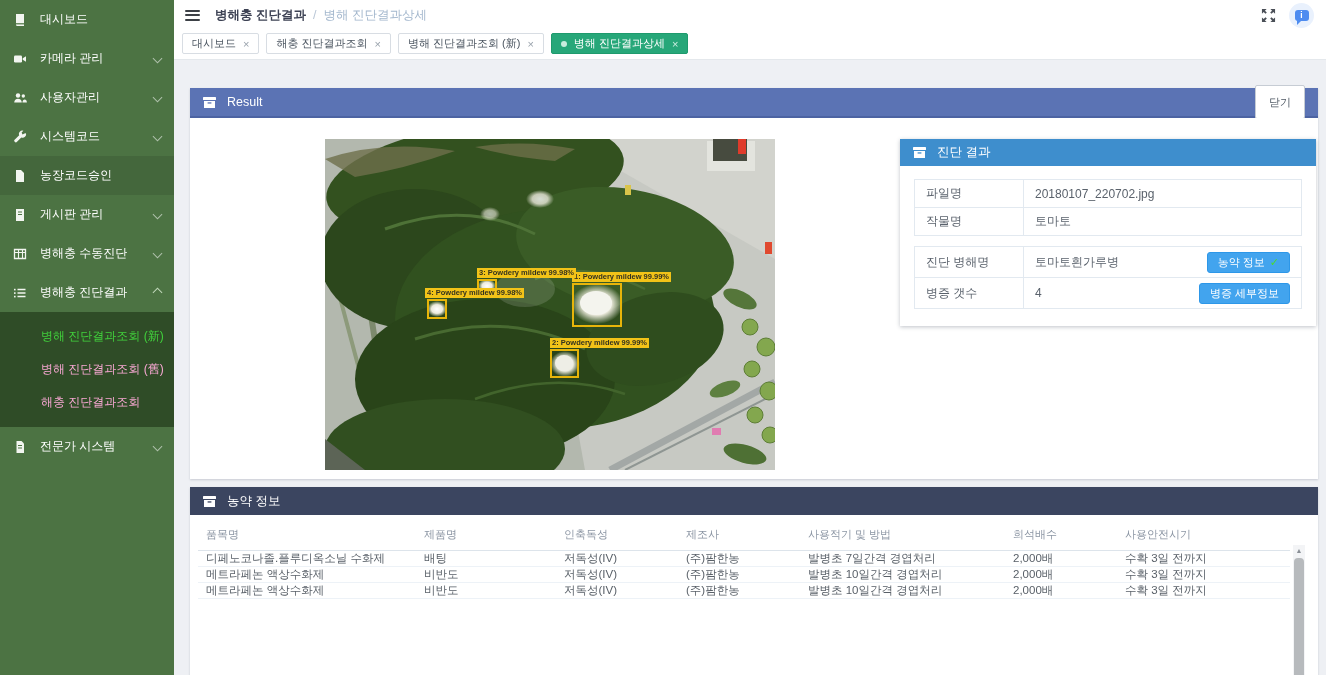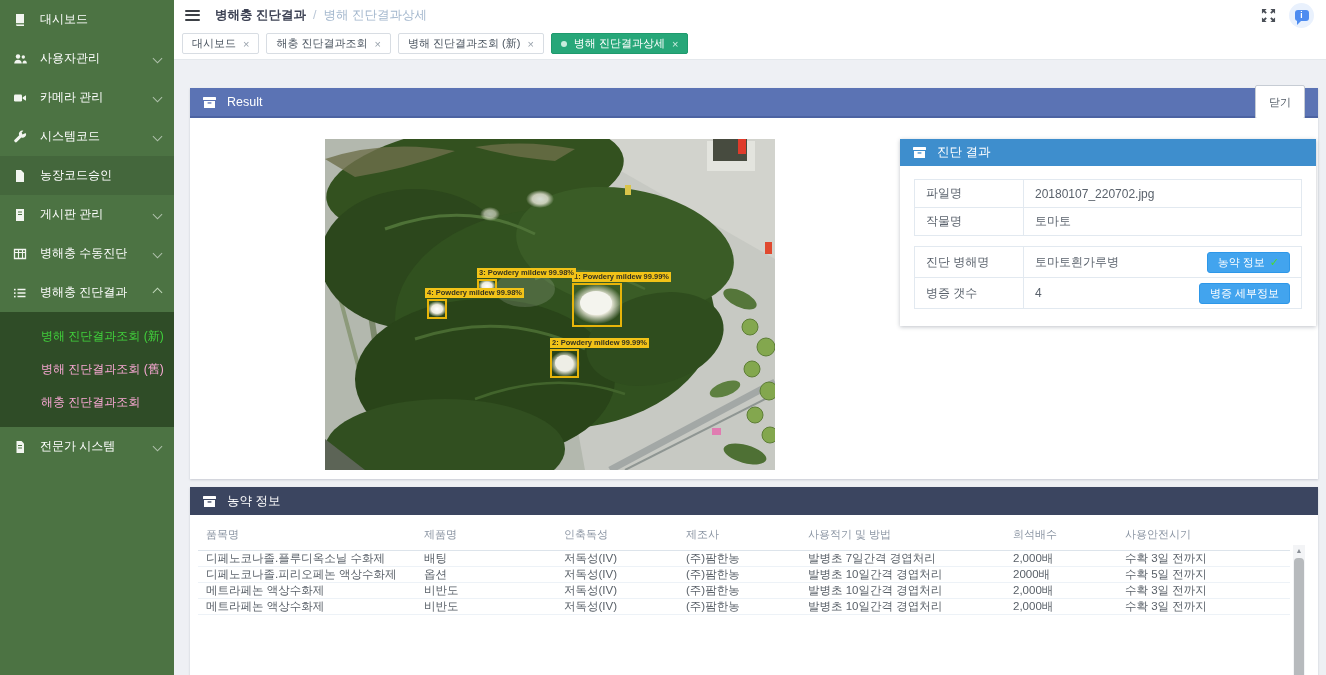--- a/index.html
+++ b/index.html
@@ -101,37 +101,37 @@
         <svg width="14" height="14" viewBox="0 0 14 14">
             <path fill="#f2f5f0" d="M3 1h8v12H4.2A1.2 1.2 0 0 1 3 11.8z"></path>
             <rect x="3" y="10.2" width="8" height="1.2" fill="#4c7343"></rect>
           </svg>
       </span>
       <span class="nav-label">대시보드</span>
     </div>
     <div class="nav-item">
       <span class="nav-icon">
         <svg width="14" height="14" viewBox="0 0 14 14">
+            <rect x="1" y="3.5" width="8" height="7" rx="1.2" fill="#f2f5f0"></rect>
+            <path d="M9.7 6.2 13 4.2v5.6L9.7 7.8z" fill="#f2f5f0"></path>
+          </svg>
+      </span>
+      <span class="nav-label">카메라 관리</span>
+      <span class="chev"></span>
+    </div>
+    <div class="nav-item">
+      <span class="nav-icon">
+        <svg width="14" height="14" viewBox="0 0 14 14">
             <circle cx="5" cy="4.5" r="2.2" fill="#f2f5f0"></circle>
             <path d="M1.2 11.5c0-2.1 1.7-3.7 3.8-3.7s3.8 1.6 3.8 3.7z" fill="#f2f5f0"></path>
             <circle cx="10.3" cy="5" r="1.7" fill="#f2f5f0"></circle>
             <path d="M9.4 11.5c.1-1.8 1-3 2.4-3 1.1 0 2 .9 2.1 3z" fill="#f2f5f0"></path>
           </svg>
       </span>
       <span class="nav-label">사용자관리</span>
-      <span class="chev"></span>
-    </div>
-    <div class="nav-item">
-      <span class="nav-icon">
-        <svg width="14" height="14" viewBox="0 0 14 14">
-            <rect x="1" y="3.5" width="8" height="7" rx="1.2" fill="#f2f5f0"></rect>
-            <path d="M9.7 6.2 13 4.2v5.6L9.7 7.8z" fill="#f2f5f0"></path>
-          </svg>
-      </span>
-      <span class="nav-label">카메라 관리</span>
       <span class="chev"></span>
     </div>
     <div class="nav-item">
       <span class="nav-icon">
         <svg width="14" height="14" viewBox="0 0 14 14">
             <path d="M12.9 3.2a3.4 3.4 0 0 1-4.6 4.2L4 11.7a1.5 1.5 0 1 1-2.1-2.1L6.2 5.3a3.4 3.4 0 0 1 4.2-4.6L8.6 2.5l.9 2 2-.9z" fill="#f2f5f0"></path>
           </svg>
       </span>
       <span class="nav-label">시스템코드</span>
       <span class="chev"></span>
@@ -424,29 +424,20 @@
               <tr>
                 <td>디페노코나졸.플루디옥소닐 수화제</td>
                 <td>배팅</td>
                 <td>저독성(IV)</td>
                 <td>(주)팜한농</td>
                 <td>발병초 7일간격 경엽처리</td>
                 <td>2,000배</td>
                 <td>수확 3일 전까지</td>
               </tr>
               <tr>
-                <td>디페노코나졸.피리오페논 액상수화제</td>
-                <td>옵션</td>
-                <td>저독성(IV)</td>
-                <td>(주)팜한농</td>
-                <td>발병초 10일간격 경엽처리</td>
-                <td>2000배</td>
-                <td>수확 5일 전까지</td>
-              </tr>
-              <tr>
                 <td>메트라페논 액상수화제</td>
                 <td>비반도</td>
                 <td>저독성(IV)</td>
                 <td>(주)팜한농</td>
                 <td>발병초 10일간격 경엽처리</td>
                 <td>2,000배</td>
                 <td>수확 3일 전까지</td>
               </tr>
               <tr>
                 <td>메트라페논 액상수화제</td>

